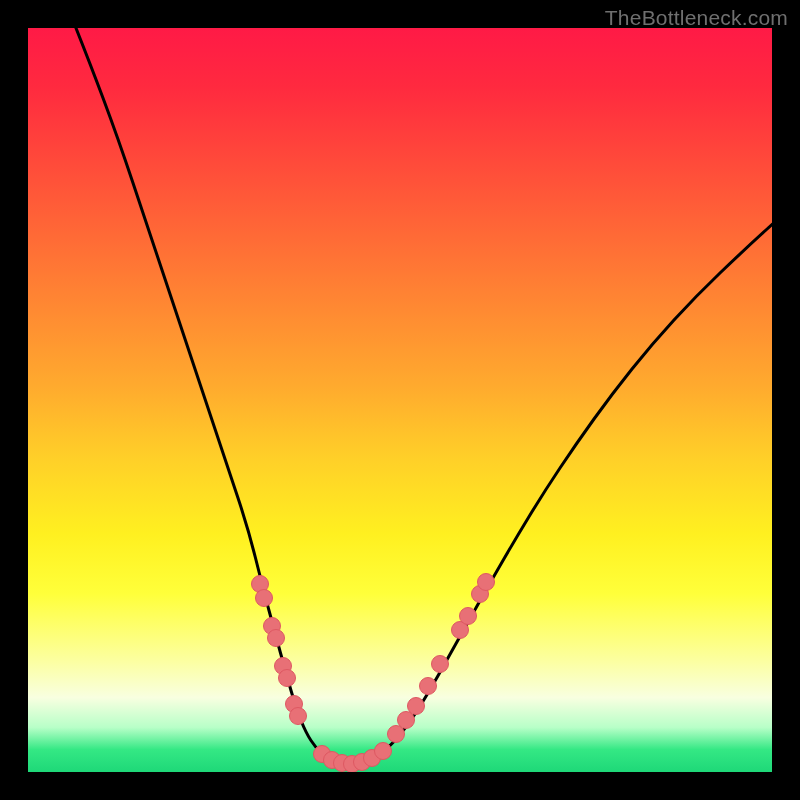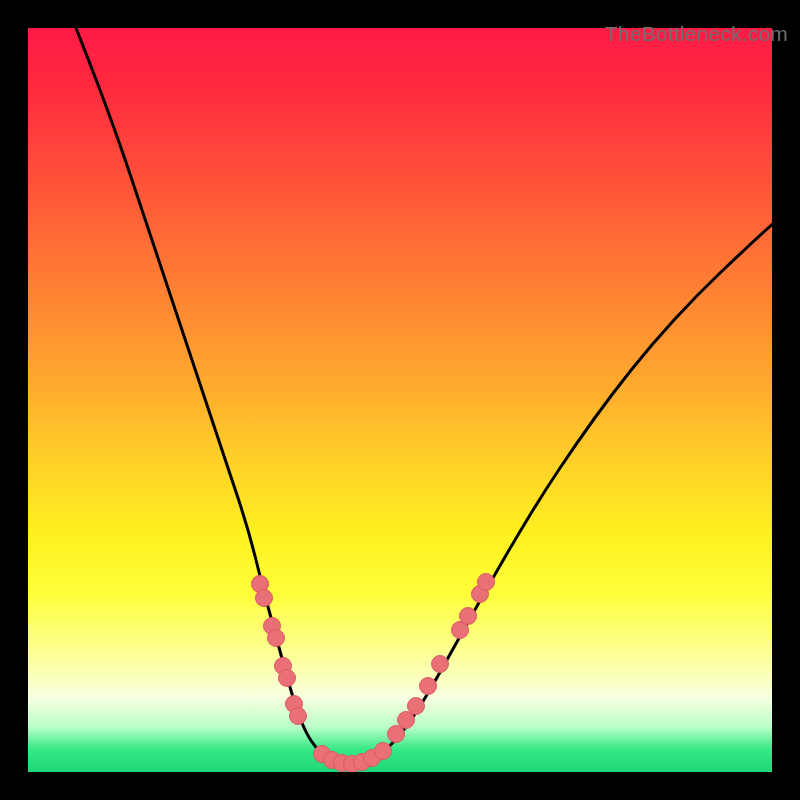--- a/index.html
+++ b/index.html
@@ -46,21 +46,21 @@
       #ffff3a 76%,
       #fcffa0 85%,
       #f8ffe0 90%,
       #b8ffc8 94%,
       #34e884 97%,
       #1ed878 100%
     );
   }
   .watermark {
     position: absolute;
-    top: 22px;
+    top: 6px;
     right: 12px;
     color: #6f6f6f;
     font-size: 21px;
     font-weight: 500;
     letter-spacing: 0.2px;
     user-select: none;
   }
   svg.curve {
     position: absolute;
     left: 0;

